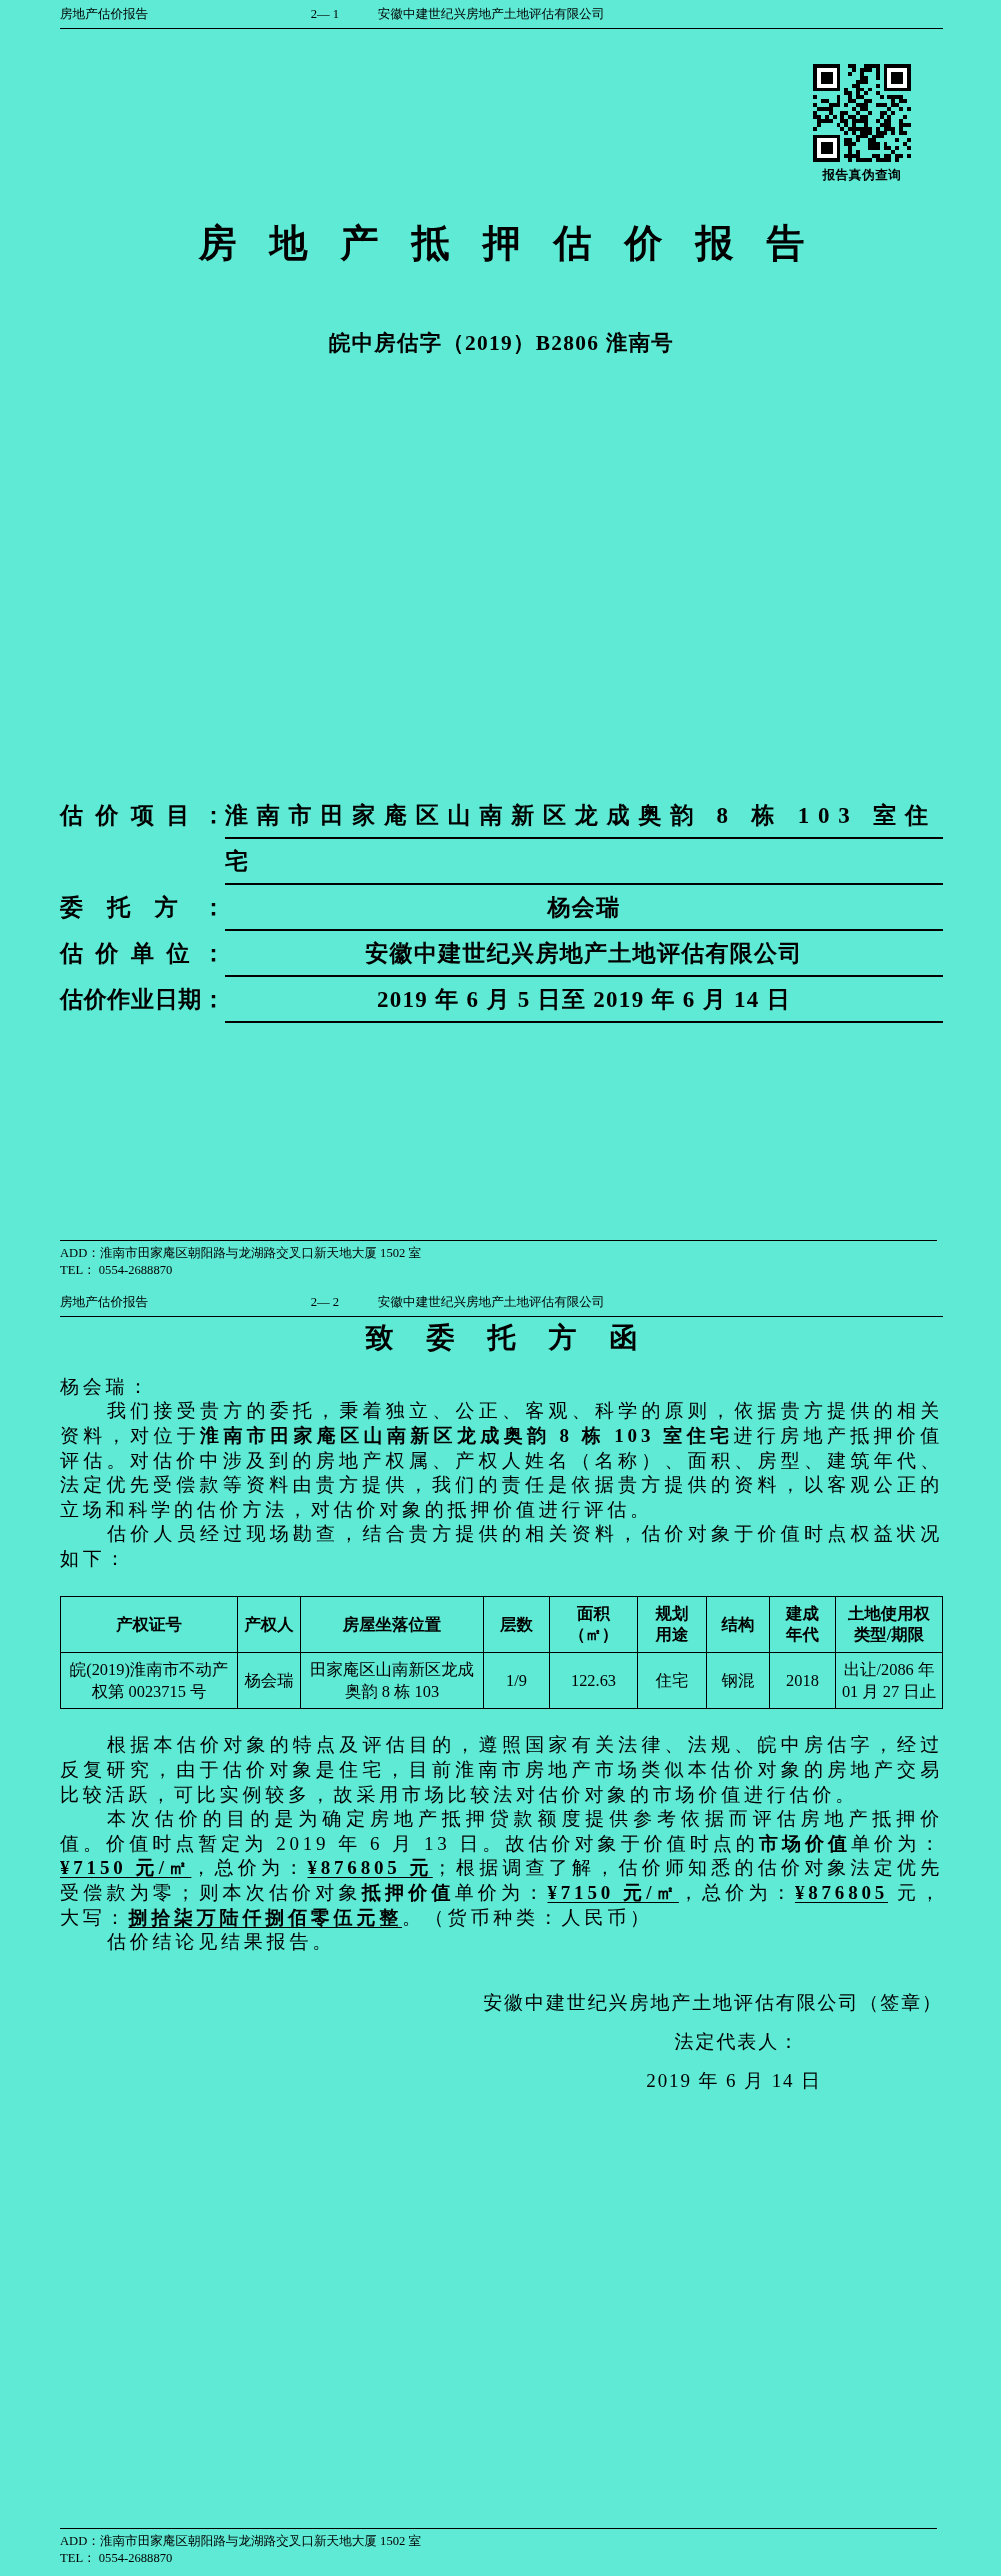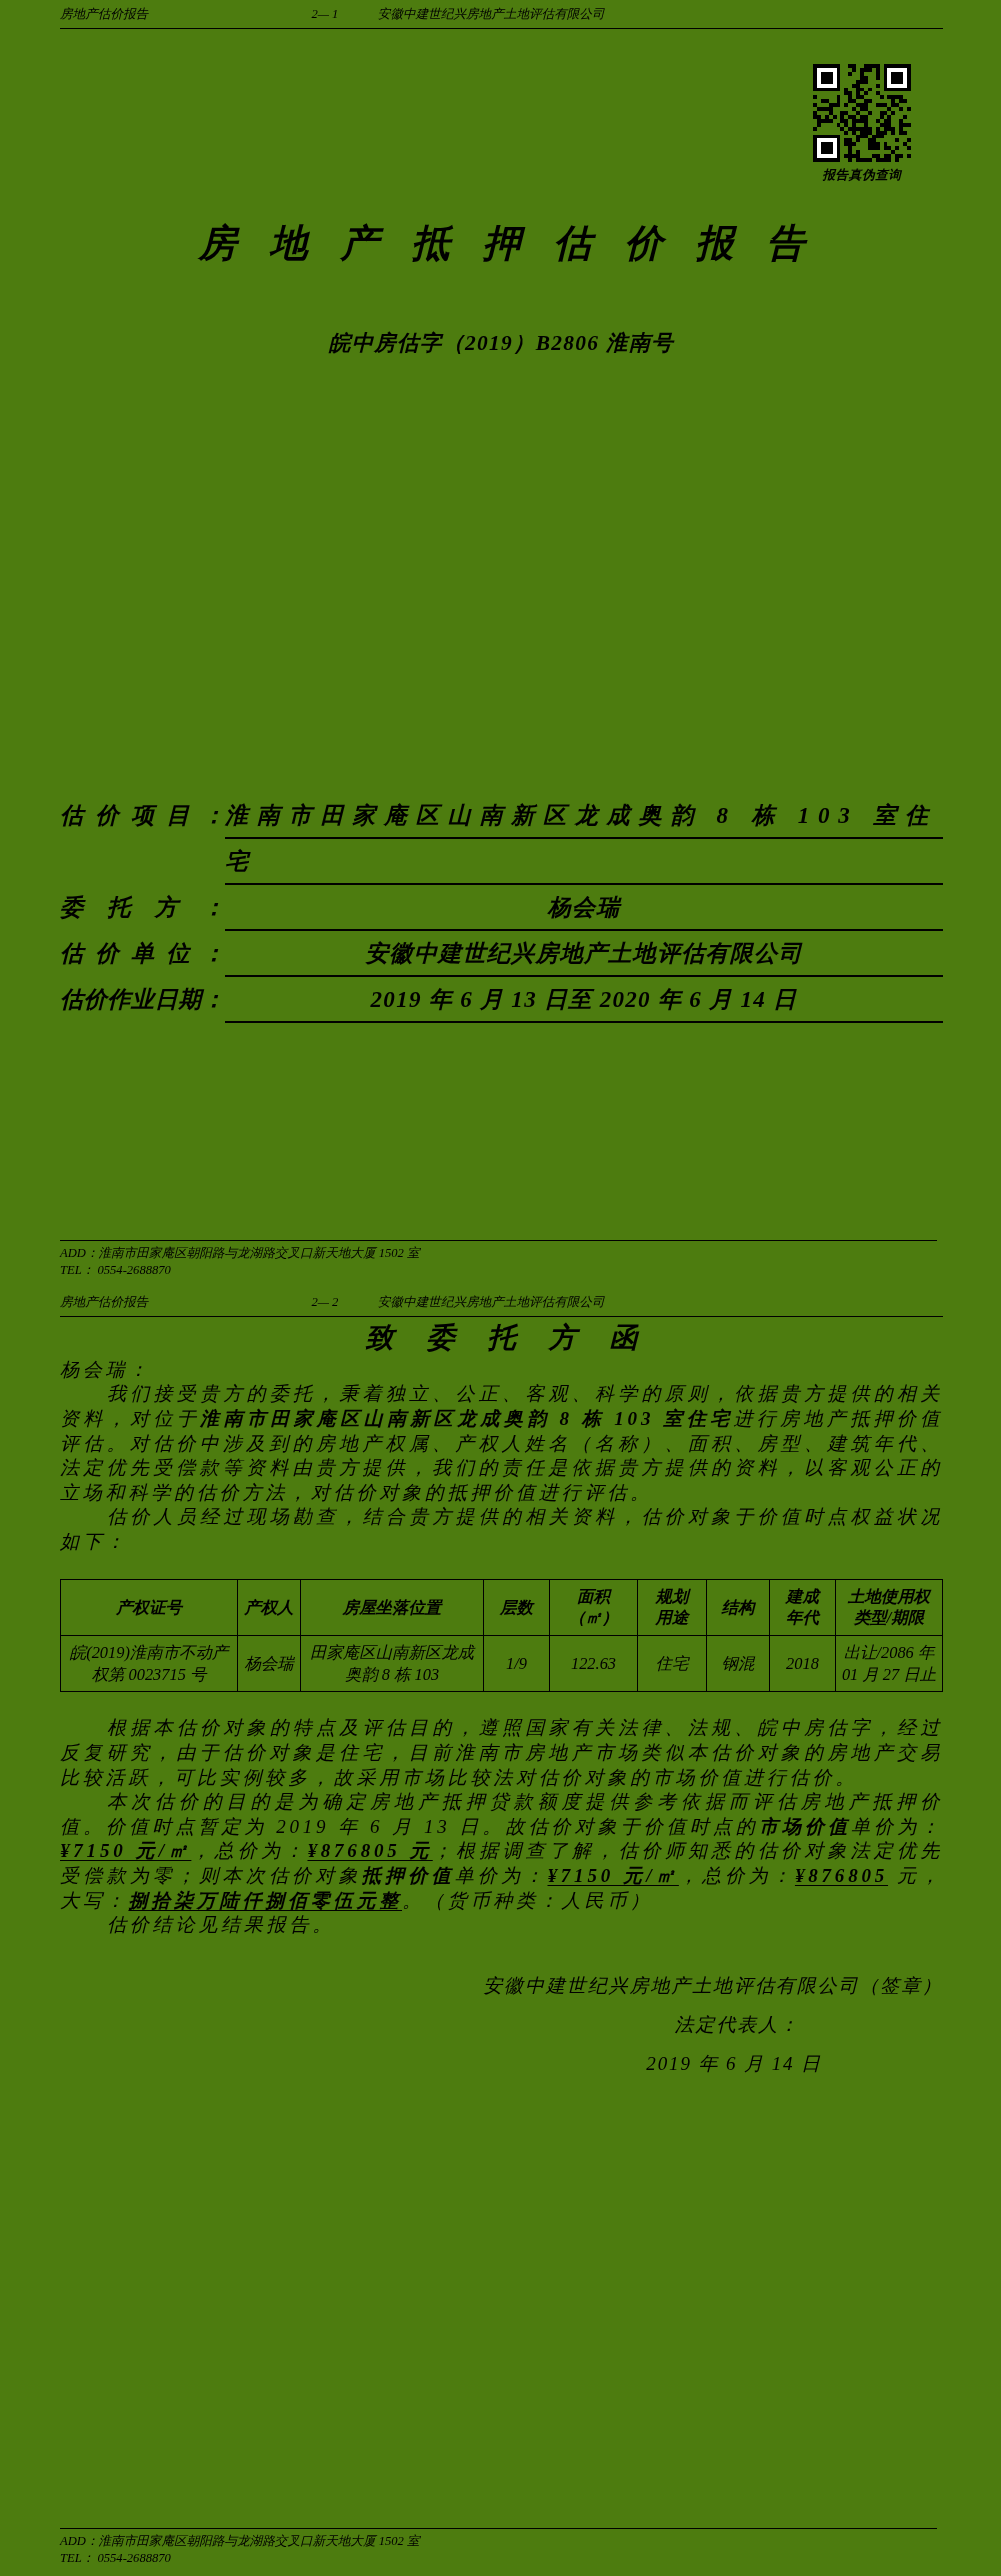--- a/index.html
+++ b/index.html
@@ -1,19 +1,19 @@
 <!DOCTYPE html>
 <html style="font-size:10px"><head>
 <meta charset="utf-8">
 <style>
   * { margin:0; padding:0; box-sizing:border-box; }
   html,body { background:#ffffff; }
   body { width:1001px; font-family:"Liberation Serif","DejaVu Serif",serif; color:#000; }
 
-  .page { position:relative; width:1001px; height:1288px; background:#4d7c0f; overflow:hidden; padding:0 58px 0 60px;font-style:italic; }
+  .page { position:relative; width:1001px; height:1288px; background:#5eead4; overflow:hidden; padding:0 58px 0 60px; }
 
   
   .doc-header { display:flex; align-items:flex-end; padding:6.3px 0 3.8px 0; border-bottom:1.3px solid #000; font-size:12.6px; line-height:17.7px; }
   .dh-left { width:24%; }
   .dh-center { width:12%; text-align:center; }
   .dh-right { flex:1; }
   .doc-footer { position:absolute; left:60px; right:64px; bottom:8.8px; border-top:1.3px solid #000; padding-top:3.8px; font-size:12.6px; line-height:17px; }
 
   
   .qr-wrap { position:absolute; top:64px; right:90px; width:98px; text-align:center; }
@@ -26,21 +26,21 @@
   .cover-fields { margin-top:435px; font-size:23px; }
   .field-row { display:flex; align-items:flex-start; }
   .field-label { width:165px; flex-shrink:0; font-size:23px; font-weight:bold; line-height:46px; text-align:justify; text-align-last:justify; white-space:nowrap; }
   .field-value { flex:1; min-height:46px; line-height:46px; font-weight:bold; text-align:center; letter-spacing:1.3px;
                  background-image:repeating-linear-gradient(to bottom, transparent 0px, transparent 44px, #000 44px, #000 46px); }
   .fv-left { text-align:left; letter-spacing:8.8px; }
   .fv-tall { min-height:92px; }
 
   
   .letter-title { text-align:center; font-size:28px; line-height:38px; font-weight:bold; letter-spacing:33px; padding-left:33px; margin-top:2px; white-space:nowrap; }
-  .salutation { font-size:19px; line-height:24.6px; letter-spacing:3.8px; margin-top:1px; }
+  .salutation { font-size:19px; line-height:24.6px; letter-spacing:3.8px; margin-top:18px; }
   .para { font-size:19px; line-height:24.6px; letter-spacing:3.8px; text-align:justify; text-indent:47px; }
   .rt-b { font-weight:bold; }
   .rt-bu { font-weight:bold; text-decoration:underline; text-underline-offset:3.2px; }
 
   .val-table { width:100%; border-collapse:collapse; table-layout:fixed; margin:24px 0;padding-left:40px; }
   .val-table th, .val-table td { border:1.3px solid #000; font-size:16.4px; line-height:21.4px; text-align:center; vertical-align:middle; padding:6.3px 2.5px; word-break:break-all; }
   .val-table th { font-weight:bold; white-space:pre-line; }
 
   .sign { margin-top:28px; font-size:19px; letter-spacing:1.9px; line-height:39px; text-align:right; }
   .sign-rep { padding-right:143px; }
@@ -281,21 +281,21 @@
     <div class="field-row">
       <span class="field-label">委托方：</span>
       <span class="field-value">杨会瑞</span>
     </div>
     <div class="field-row">
       <span class="field-label">估价单位：</span>
       <span class="field-value">安徽中建世纪兴房地产土地评估有限公司</span>
     </div>
     <div class="field-row">
       <span class="field-label">估价作业日期：</span>
-      <span class="field-value">2019 年 6 月 13 日至 2020 年 6 月 14 日</span>
+      <span class="field-value">2019 年 6 月 5 日至 2019 年 6 月 14 日</span>
     </div>
   </div>
 
   <div class="doc-footer">
     <div>ADD：淮南市田家庵区朝阳路与龙湖路交叉口新天地大厦 1502 室</div>
     <div>TEL： 0554-2688870</div>
   </div>
 </div>
 
 <div class="page">

